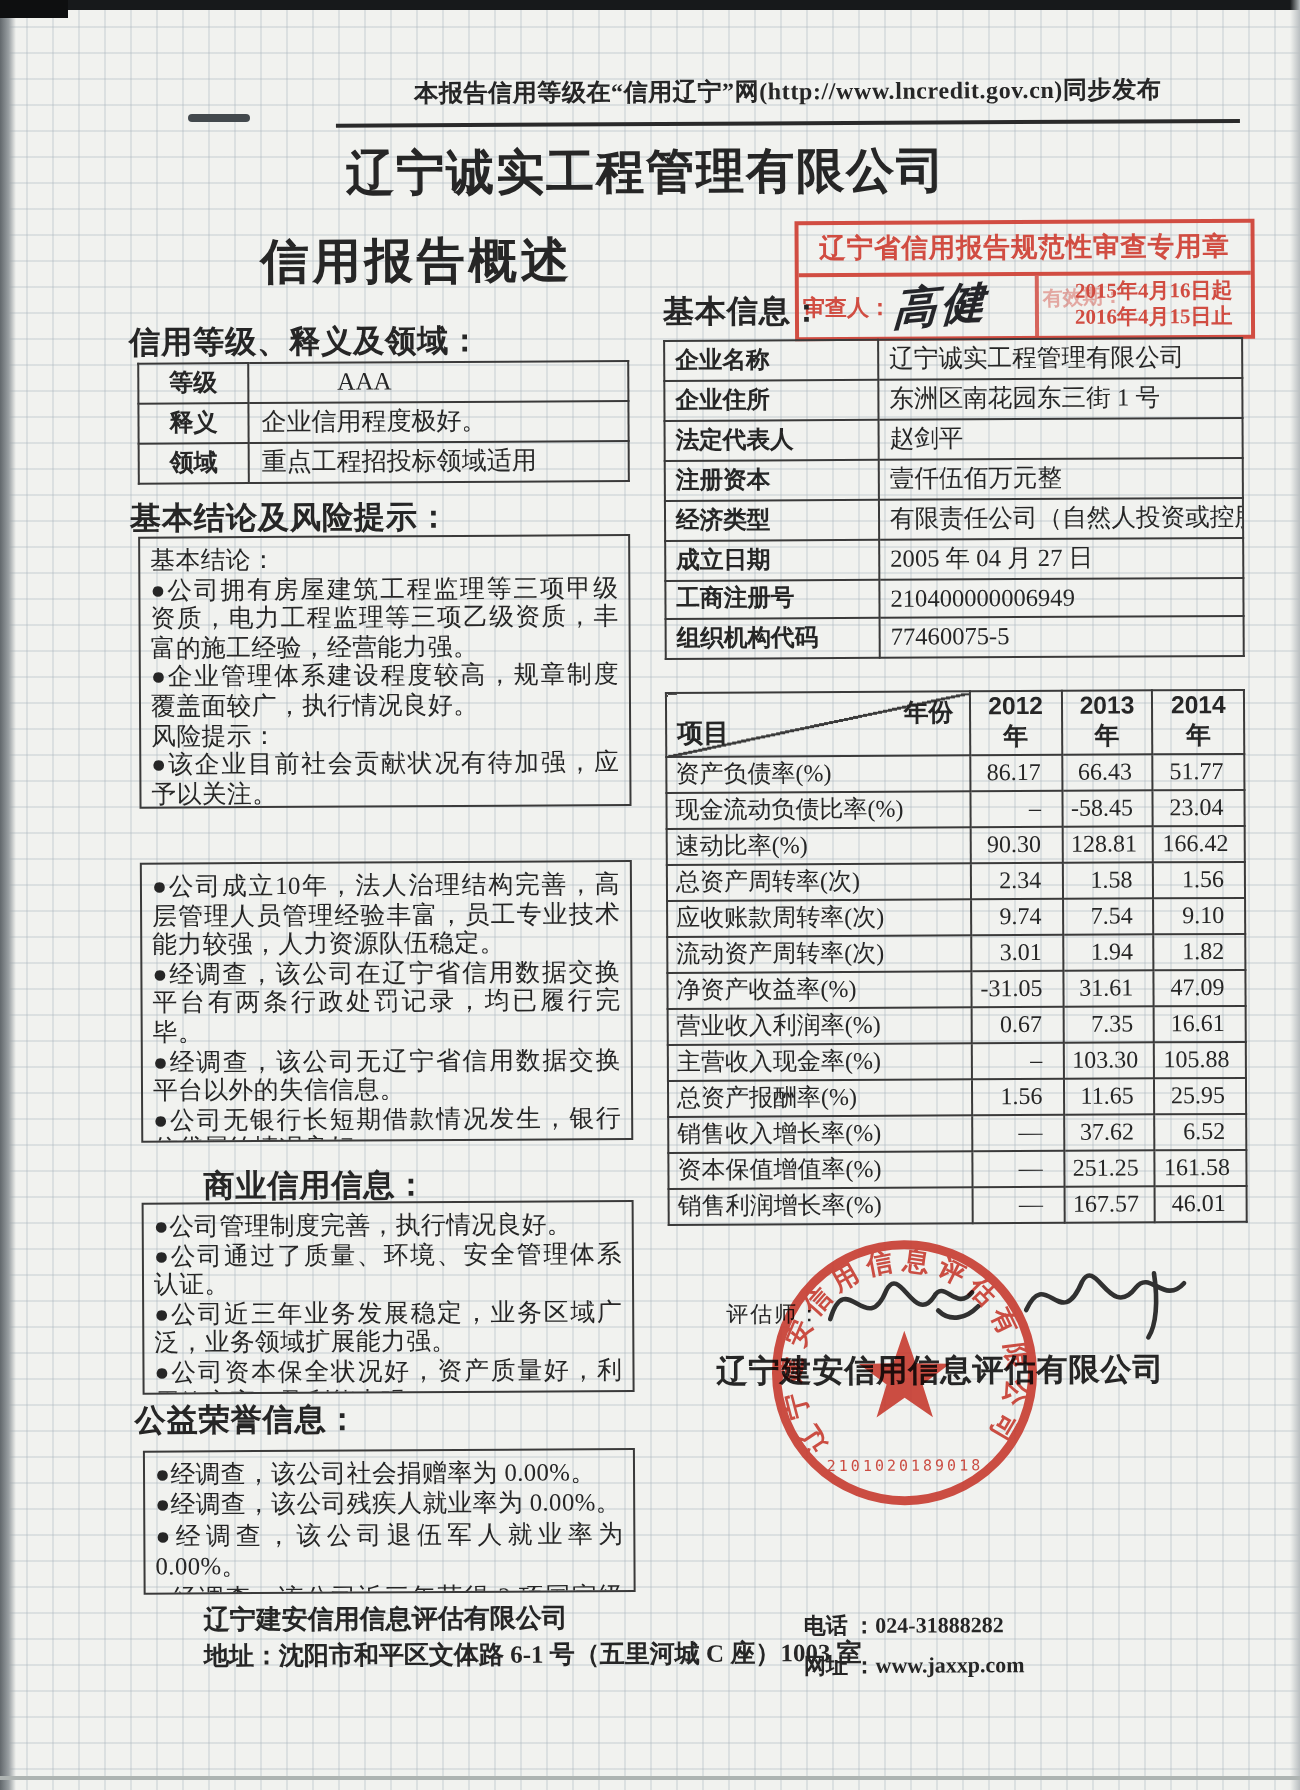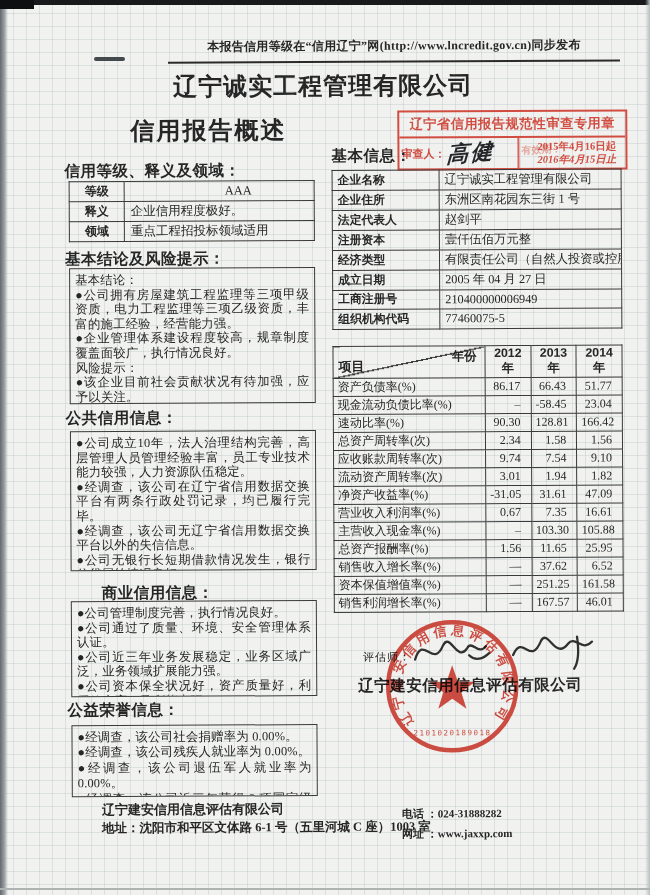--- a/index.html
+++ b/index.html
@@ -48,21 +48,21 @@
   .rs-dates .d{display:block;}
 
   .section-h{position:absolute;font-size:15.5px;font-weight:700;letter-spacing:0.5px;white-space:nowrap;}
 
   
   table{border-collapse:collapse;}
   .rating-table{position:absolute;top:180px;left:70px;width:246px;border:1.5px solid #3a3a3a;}
   .rating-table td{border:1px solid #3a3a3a;font-size:12.5px;padding:1px 6px;height:16px;}
   .rating-table td.lbl{width:42px;text-align:center;font-weight:700;
     font-family:"Liberation Sans","DejaVu Sans",sans-serif;font-size:12px;}
-  .rating-table tr:first-child td.val{text-align:center;padding-left:44px;}
+  .rating-table tr:first-child td.val{text-align:left;padding-left:44px;}
 
   .info-box{position:absolute;left:70px;width:234px;border:1.5px solid #3a3a3a;
     padding:4px 5px;font-size:12.4px;line-height:14.6px;letter-spacing:0.2px;overflow:hidden;}
   .info-box .line{text-align:justify;}
 
   .footer-left{position:absolute;top:799px;left:100px;font-size:12.5px;line-height:19px;font-weight:600;}
   .footer-left .fcompany{font-size:13px;font-weight:700;}
   .footer-right{position:absolute;top:804px;left:400px;font-size:11px;line-height:20px;font-weight:600;}
 
   
@@ -100,21 +100,21 @@
     <div class="review-stamp">
       <div class="rs-title">辽宁省信用报告规范性审查专用章</div>
       <div class="rs-row">
         <div class="rs-reviewer">
           <span class="lbl">审查人：</span>
           <span class="rs-name">高健</span>
         </div>
         <div class="rs-dates">
           <span class="rs-validity">有效期：</span>
           <span class="d" style="padding-left:14px;">2015年4月16日起</span>
-          <span class="d" style="padding-left:14px;font-style:italic;">2016年4月15日止</span>
+          <span class="d" style="padding-left:14px;">2016年4月15日止</span>
         </div>
       </div>
     </div>
 
     <div class="section-h" style="top:160px;left:66px;">信用等级、释义及领域：</div>
     <table class="rating-table">
       <tbody>
           <tr>
             <td class="lbl">等级</td>
             <td class="val">AAA</td>
@@ -132,21 +132,20 @@
 
     <div class="section-h" style="top:248px;left:66px;">基本结论及风险提示：</div>
     <div class="info-box" style="top:267px;height:126px;">
         <div class="line">基本结论：</div>
         <div class="line">●公司拥有房屋建筑工程监理等三项甲级资质，电力工程监理等三项乙级资质，丰富的施工经验，经营能力强。</div>
         <div class="line">●企业管理体系建设程度较高，规章制度覆盖面较广，执行情况良好。</div>
         <div class="line">风险提示：</div>
         <div class="line">●该企业目前社会贡献状况有待加强，应予以关注。</div>
       </div>
 
-    <div class="section-h" style="top:407px;left:66px;">公共信用信息：</div>
     <div class="info-box" style="top:430px;height:130px;">
         <div class="line">●公司成立10年，法人治理结构完善，高层管理人员管理经验丰富，员工专业技术能力较强，人力资源队伍稳定。</div>
         <div class="line">●经调查，该公司在辽宁省信用数据交换平台有两条行政处罚记录，均已履行完毕。</div>
         <div class="line">●经调查，该公司无辽宁省信用数据交换平台以外的失信信息。</div>
         <div class="line">●公司无银行长短期借款情况发生，银行信贷履约情况良好。</div>
       </div>
 
     <div class="section-h" style="top:582px;left:66px;margin-left:35px;">商业信用信息：</div>
     <div class="info-box" style="top:600px;height:86px;">
         <div class="line">●公司管理制度完善，执行情况良好。</div>

